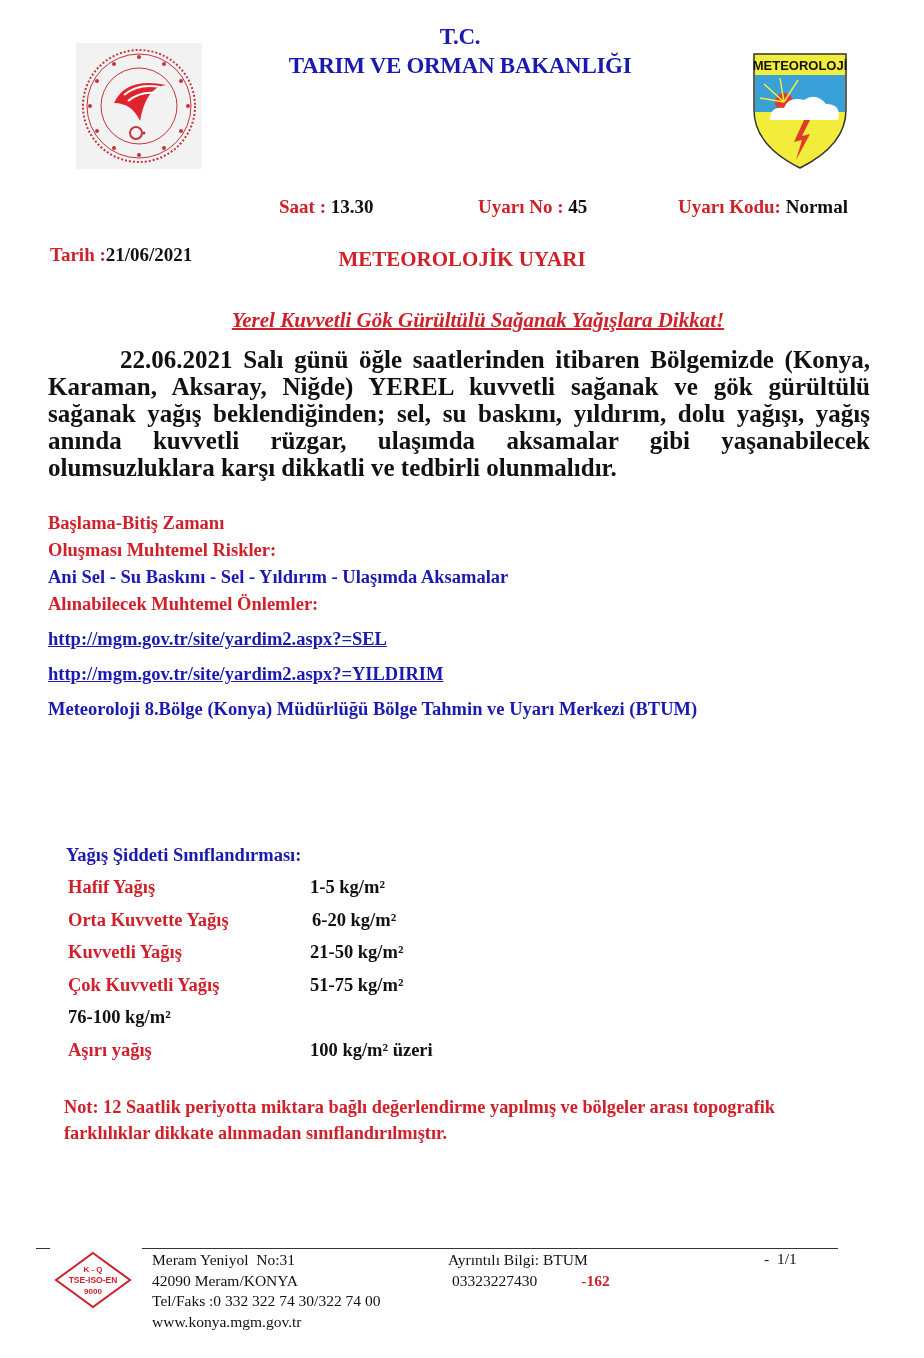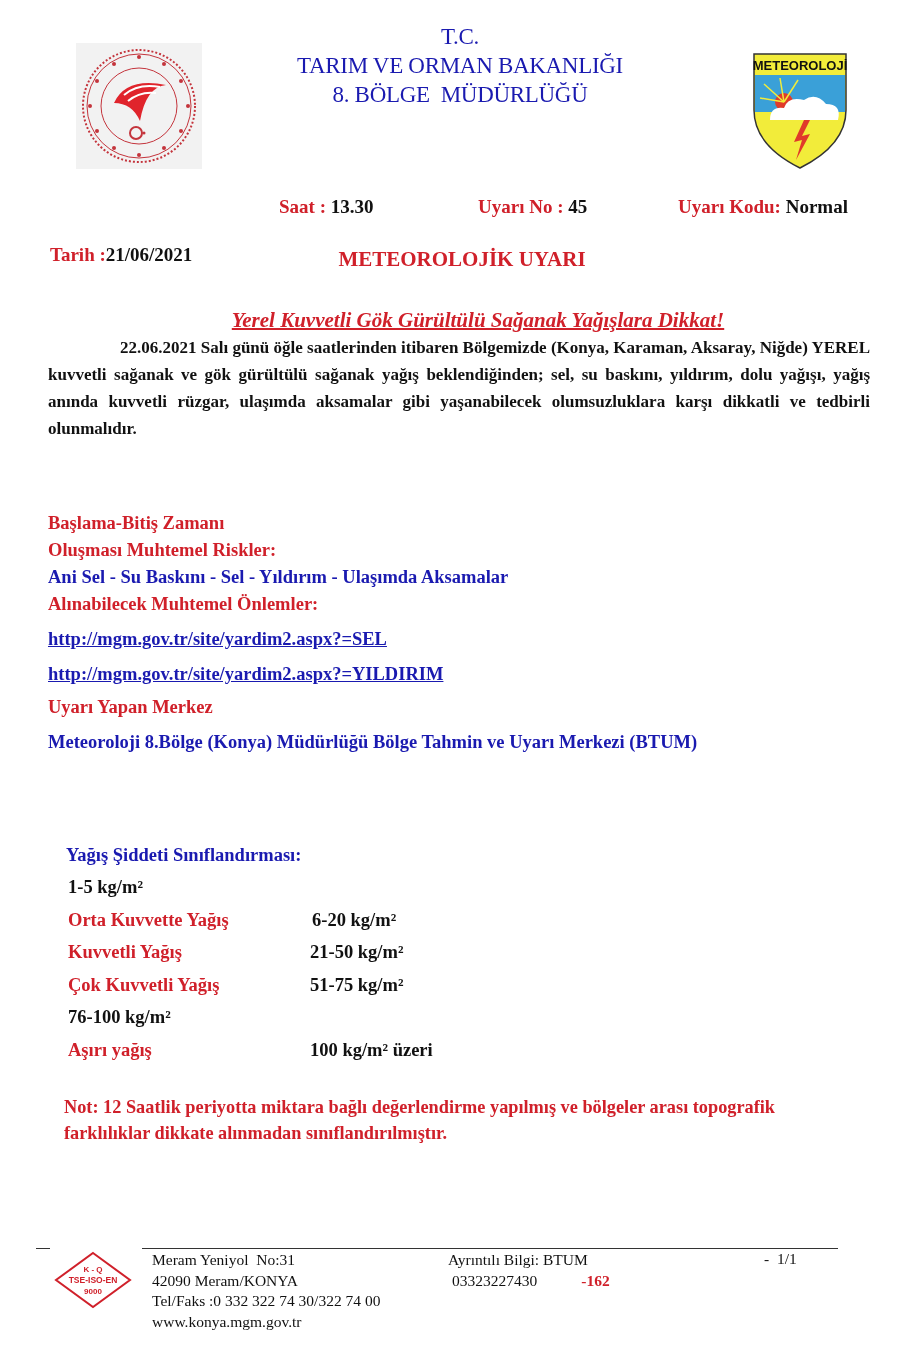--- a/index.html
+++ b/index.html
@@ -24,21 +24,21 @@
     .logo-left {
       left: 76px; top: 43px; width: 126px; height: 126px;
       background: #f2f2f2;
     }
     .logo-right {
       left: 750px; top: 50px; width: 100px; height: 120px;
     }
     .header-lines {
       left: 200px; top: 22px; width: 520px;
       text-align: center;
-      font-weight: normal;
+      font-weight: bold;
       color: #1a1ab0;
       font-size: 23px;
       line-height: 29px;
       letter-spacing: -0.3px;
     }
     .header-lines div { white-space: nowrap; }
 
     
     .meta-item {
       top: 196px;
@@ -59,22 +59,22 @@
       font-size: 21px;
       font-weight: bold;
       font-style: italic;
       color: #d0202a;
       text-decoration: underline;
       text-decoration-thickness: 2px;
     }
 
     
     .para {
-      left: 48px; top: 334px; width: 822px;
-      font-size: 17px;
+      left: 48px; top: 346px; width: 822px;
+      font-size: 25px;
       line-height: 27px;
       font-weight: bold;
       text-align: justify;
       text-indent: 72px;
     }
 
     .info-block {
       left: 48px; top: 510px; width: 820px;
       font-size: 18.5px;
       line-height: 27px;
@@ -176,21 +176,20 @@
     <path d="M48 52 Q62 40 84 44" stroke="#fff" stroke-width="2" fill="none"></path>
     <path d="M52 58 Q64 48 80 50" stroke="#fff" stroke-width="2" fill="none"></path>
     <circle cx="60" cy="90" r="6" fill="none" stroke="#c4343c" stroke-width="2"></circle>
     <circle cx="68" cy="90" r="1.5" fill="#c4343c"></circle>
   </svg>
 </div>
 
 <div class="abs header-lines">
   <div>T.C.</div>
   <div>TARIM VE ORMAN BAKANLIĞI</div>
-  <div style="white-space:pre;">8. BÖLGE  MÜDÜRLÜĞÜ</div>
 </div>
 
 <div class="abs logo-right">
   <svg width="100" height="120" viewBox="0 0 100 120">
     <path d="M4 4 H96 V60 Q96 95 50 118 Q4 95 4 60 Z" fill="#f2ec3a" stroke="#333" stroke-width="1.5"></path>
     <rect x="5" y="5" width="90" height="20" fill="#f2ec3a"></rect>
     <path d="M5 25 H95 V62 H5 Z" fill="#3aa0d8"></path>
     <circle cx="34" cy="52" r="9" fill="#e03a2a"></circle>
     <g stroke="#f2ec3a" stroke-width="1.5">
       <line x1="34" y1="52" x2="14" y2="34"></line>
@@ -222,27 +221,27 @@
 
 <div class="abs para">22.06.2021 Salı günü öğle saatlerinden itibaren Bölgemizde (Konya, Karaman, Aksaray, Niğde) YEREL kuvvetli sağanak ve gök gürültülü sağanak yağış beklendiğinden; sel, su baskını, yıldırım, dolu yağışı, yağış anında kuvvetli rüzgar, ulaşımda aksamalar gibi yaşanabilecek olumsuzluklara karşı dikkatli ve tedbirli olunmalıdır.</div>
 
 <div class="abs info-block">
   <div class="line red">Başlama-Bitiş Zamanı</div>
   <div class="line red">Oluşması Muhtemel Riskler:</div>
   <div class="line blue">Ani Sel - Su Baskını - Sel - Yıldırım - Ulaşımda Aksamalar</div>
   <div class="line red">Alınabilecek Muhtemel Önlemler:</div>
   <div class="line" style="margin-top:8px;"><a class="link">http://mgm.gov.tr/site/yardim2.aspx?=SEL</a></div>
   <div class="line" style="margin-top:8px;"><a class="link">http://mgm.gov.tr/site/yardim2.aspx?=YILDIRIM</a></div>
-  <div class="line red" style="margin-top:6px;">Uyarı Yapan Merkez</div>
   <div class="line blue" style="margin-top:8px;">Meteoroloji 8.Bölge (Konya) Müdürlüğü Bölge Tahmin ve Uyarı Merkezi (BTUM)</div>
 </div>
 
 <div class="abs class-title">Yağış Şiddeti Sınıflandırması:</div>
 <div class="abs class-table">
   <div class="class-row">
+    <span class="class-name">Hafif Yağış</span>
     <span class="class-value">1-5 kg/m²</span>
   </div>
   <div class="class-row">
     <span class="class-name">Orta Kuvvette Yağış</span>
     <span class="class-value" style="margin-left:2px;">6-20 kg/m²</span>
   </div>
   <div class="class-row">
     <span class="class-name">Kuvvetli Yağış</span>
     <span class="class-value">21-50 kg/m²</span>
   </div>

